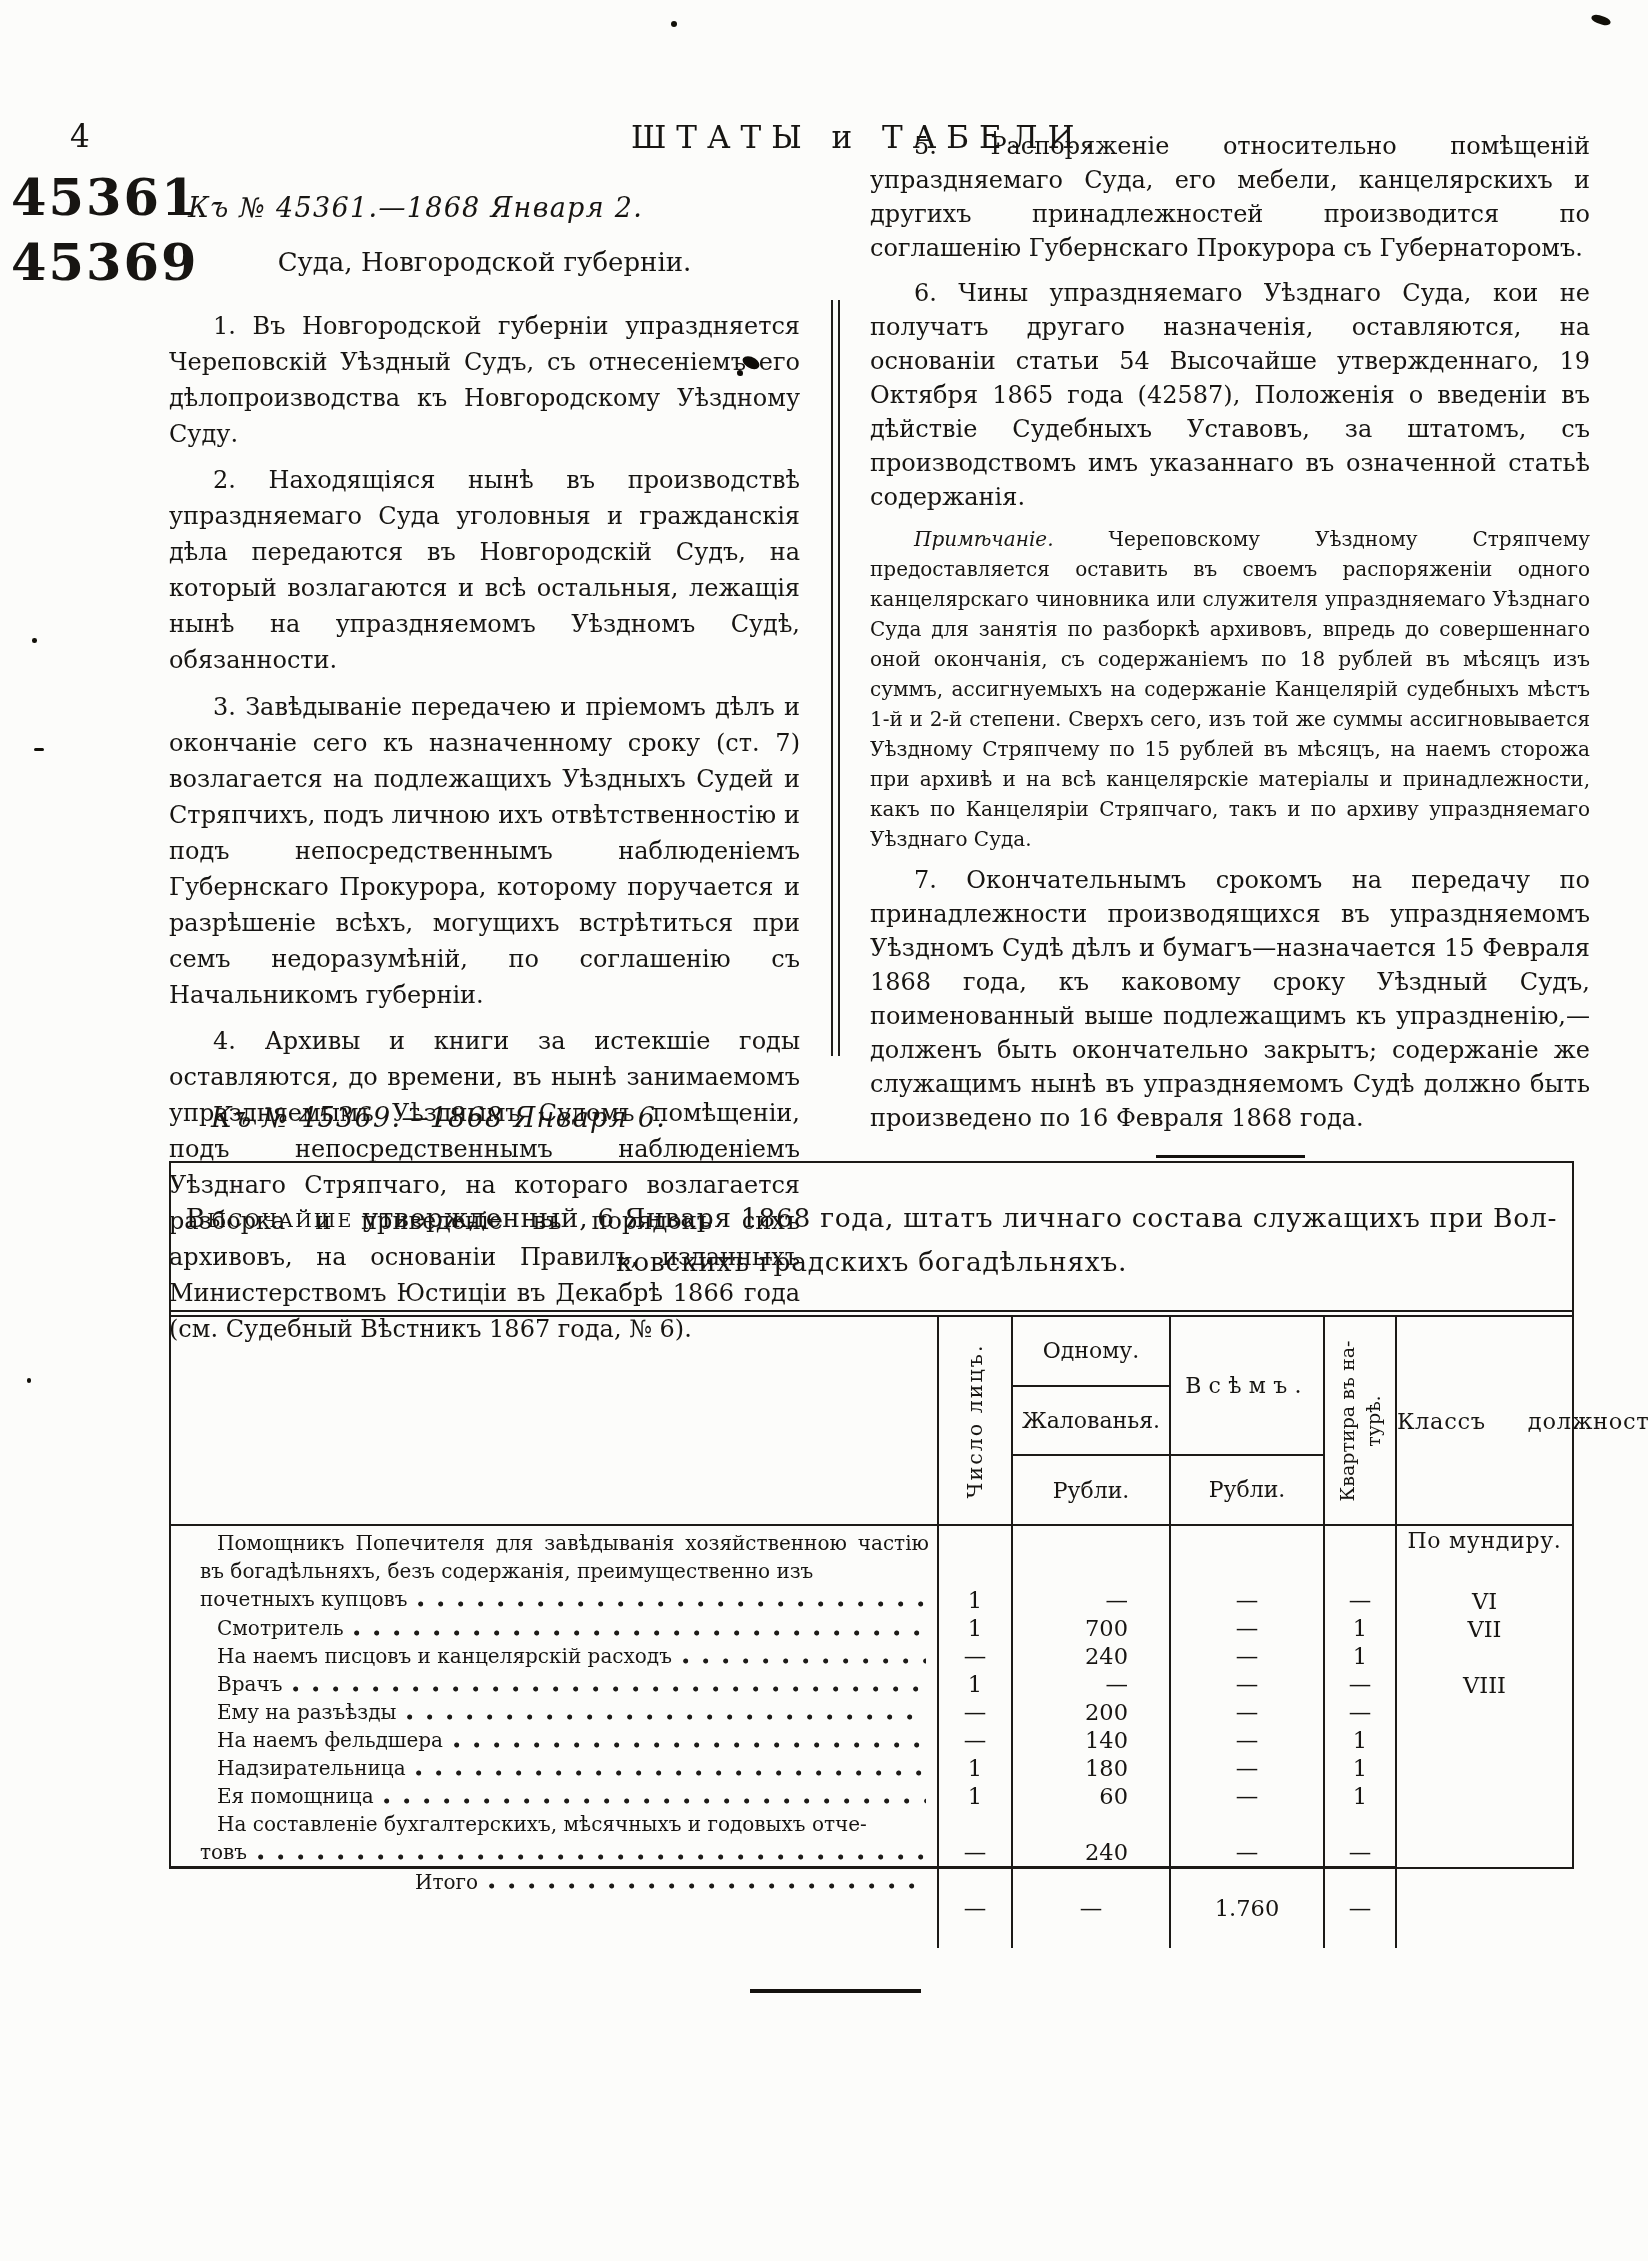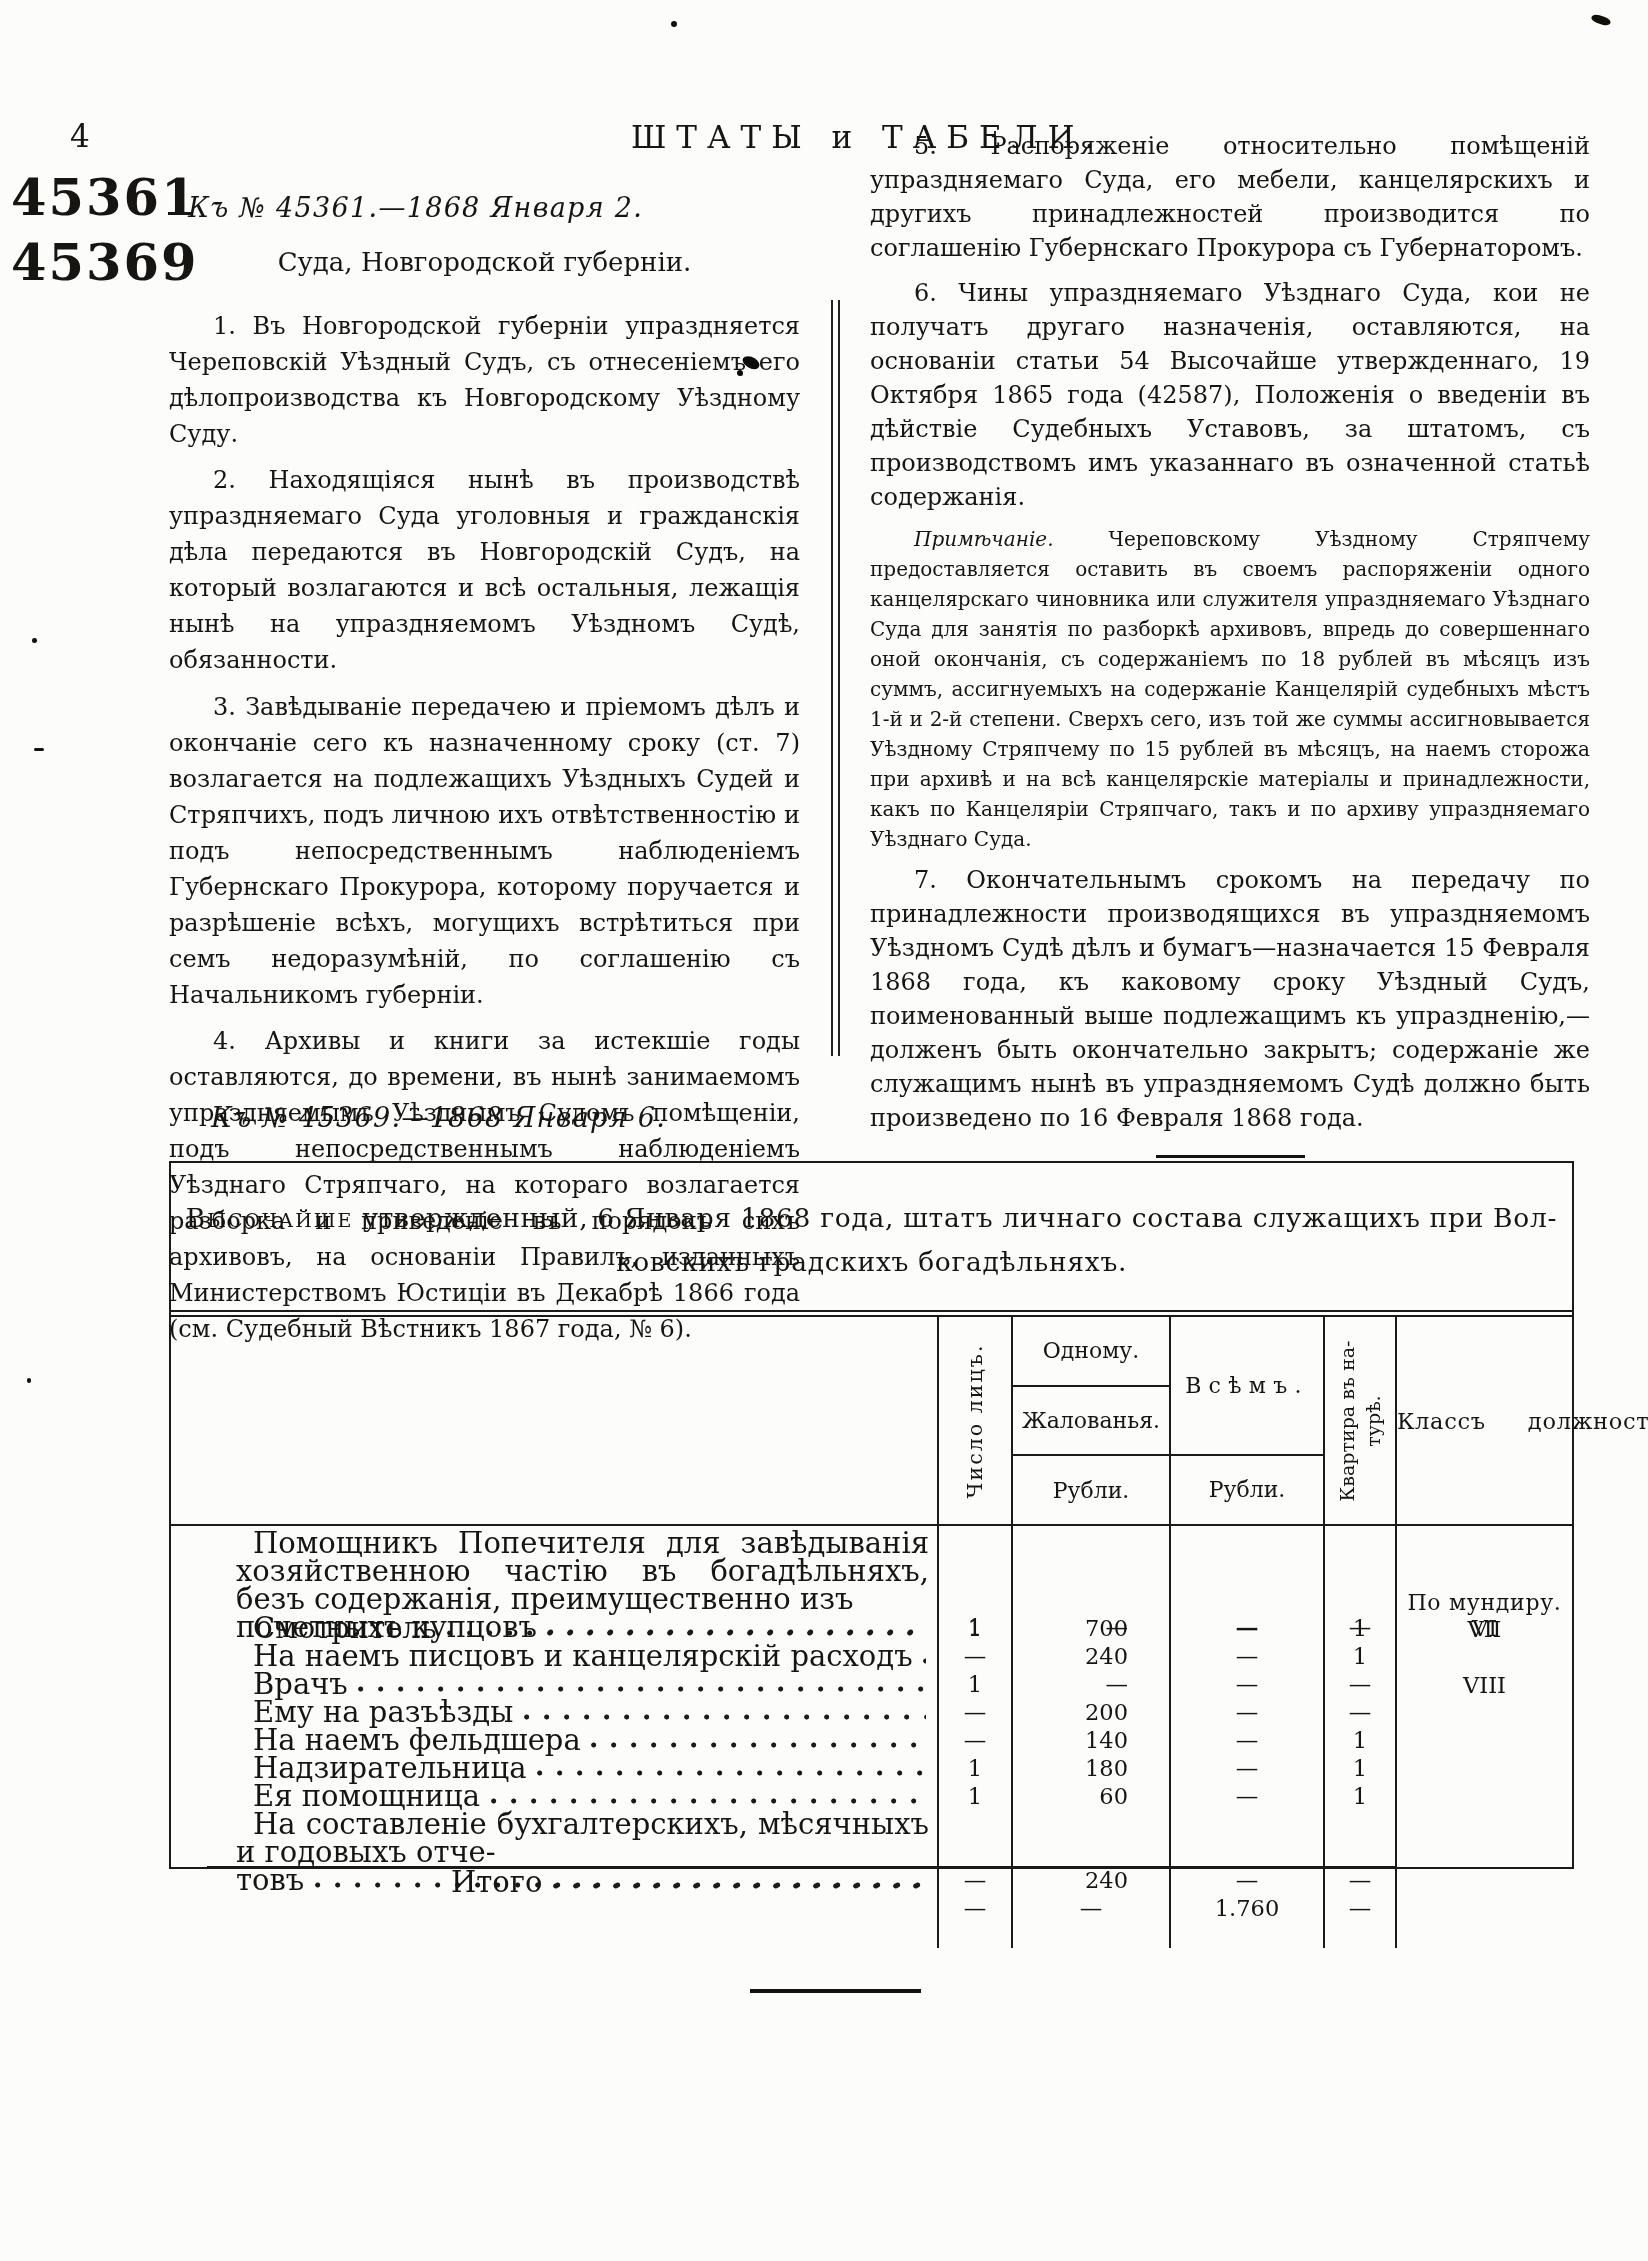--- a/index.html
+++ b/index.html
@@ -47,35 +47,35 @@
     font-size:19px;line-height:26px;text-align:center;white-space:nowrap;}
   .stack{display:flex;flex-direction:column;height:100%;}
   .sub{flex:1;display:flex;align-items:center;justify-content:center;font-size:22px;border-bottom:2px solid #1c1a17;box-sizing:border-box;}
   .sub.nb{border-bottom:none;}
   .sub.tall{flex:2;letter-spacing:7.3px;}
   .hc-class{display:flex;flex-direction:row;align-items:center;justify-content:center;gap:42px;font-size:22.5px;letter-spacing:0.7px;}
 
   
   .trow>div{border-left:2px solid #1c1a17;box-sizing:border-box;}
   .trow>div:first-child{border-left:none;}
-  .lblc{padding:0 8px 0 29px;font-size:29px;line-height:28px;margin-left:36px;}
+  .lblc{padding:0 8px 0 29px;font-size:20px;line-height:28px;}
   .r1{height:88px;}.rs{height:28px;}.r9{height:56px;}
   .r1 .lblc{padding-top:2.7px;}
   .pre{display:block;text-indent:17px;text-align:justify;}
   .lastline{display:flex;align-items:baseline;text-indent:17px;}
   .has-pre .lastline{text-indent:0;}
   .lastline .txt{white-space:nowrap;}
   .dots{flex:1;align-self:flex-end;height:8px;margin:0 2.7px 4.6px 10.6px;
     background-image:radial-gradient(circle at 2.7px 4px,#1d1b18 2.1px,transparent 2.9px);
     background-size:20px 8px;background-repeat:repeat-x;}
   .vc{display:flex;align-items:flex-end;justify-content:center;font-size:22.5px;padding-bottom:0.7px;}
   .vc.salary{justify-content:flex-end;padding-right:41px;}
   .clsc{display:flex;flex-direction:column;align-items:center;justify-content:flex-end;font-size:22.5px;}
   .clsc .cls-note{font-size:22px;padding-top:2px;letter-spacing:0.7px;}
-  .clsc.spread{}
+  .clsc.spread{justify-content:space-between;}
 
   
   .ttl{height:82px;}
   .ttl>div{border-top:2.7px solid #1c1a17;}
   .ttl>.no-top{border-top:none;}
   .ttl .lblc{display:flex;flex-direction:column;justify-content:flex-start;padding-left:244px;}
   .totline{display:flex;align-items:baseline;}
   .totline .dots{margin-bottom:6px;}
   .ttl .vc{align-items:center;justify-content:center;padding:0;}
 

